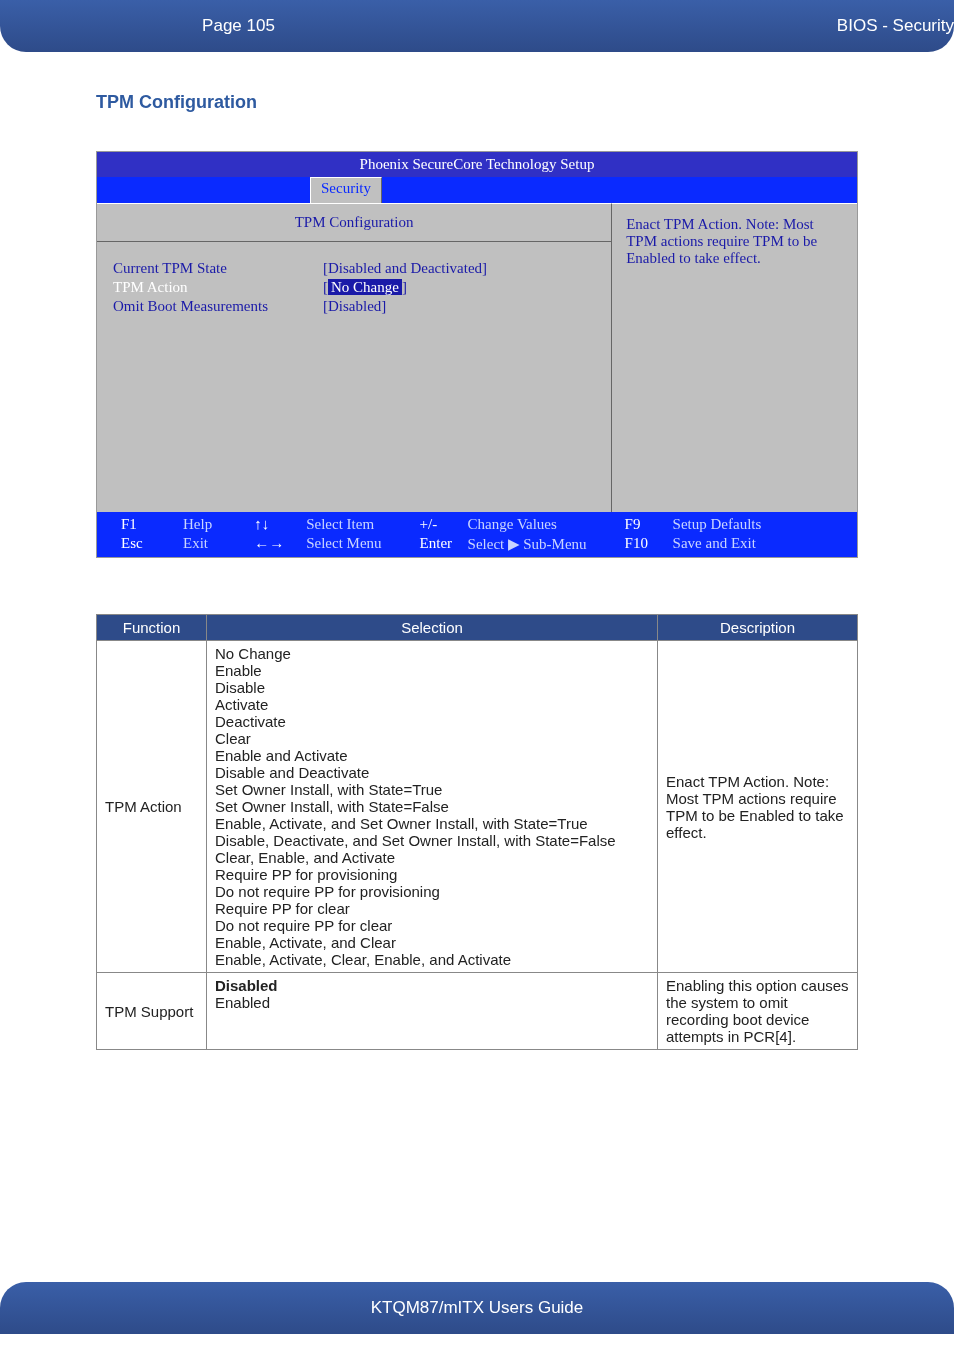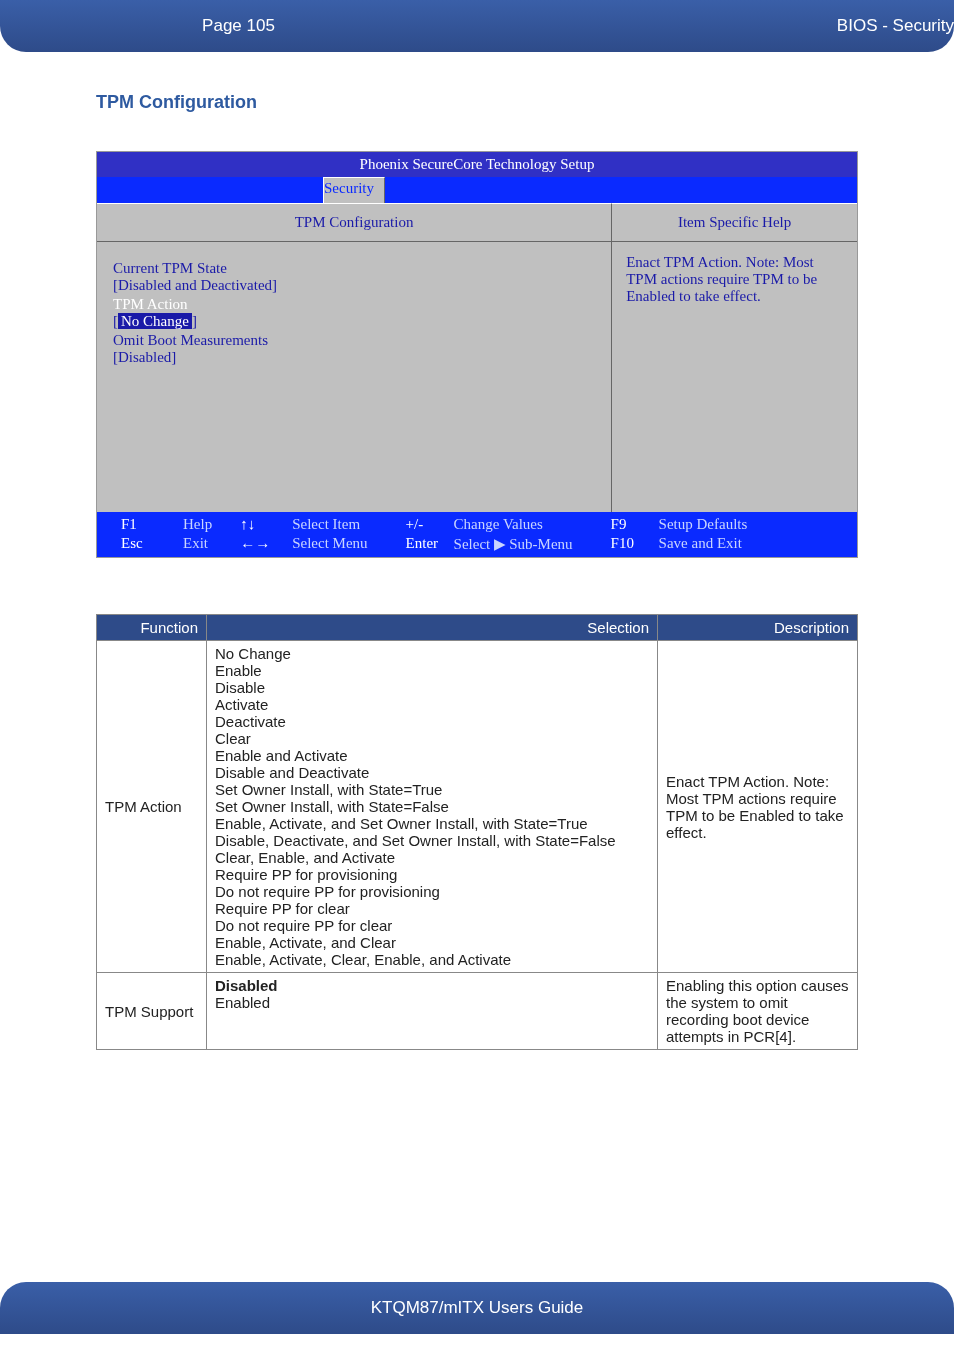--- a/index.html
+++ b/index.html
@@ -24,43 +24,43 @@
   .header-center { flex: 1; text-align: center; }
   .header-right { flex: 1; text-align: right; }
   .content { padding: 40px 96px 0 96px; }
   .section-title { color: #2e5aa0; font-weight: bold; font-size: 18px; margin-bottom: 38px; }
 
   
   .bios-box { border: 1px solid #999; font-family: Georgia, 'Times New Roman', serif; font-size: 15px; }
   .bios-title { background: #3030c5; color: #fff; text-align: center; padding: 4px 0; }
   .bios-tabrow { background: #0a2aff; height: 26px; position: relative; }
   .bios-tab {
-    position: absolute; left: 226px; top: 0; height: 26px;
-    background: #c0c0c0; color: #0a2aff; padding: 2px 10px 0 0;
+    position: absolute; left: 213px; top: 0; height: 26px;
+    background: #c0c0c0; color: #0a2aff; padding: 2px 10px 0 10px;
     border-top: 1px solid #fff; border-left: 1px solid #fff; border-right: 1px solid #666;
   }
   .bios-body { display: flex; background: #c0c0c0; }
   .bios-left { flex: 2.1; border-right: 1px solid #666; border-top: 1px solid #fff; }
   .bios-right { flex: 1; border-top: 1px solid #fff; }
   .bios-panel-title { text-align: center; padding: 10px 0; border-bottom: 1px solid #666; color: #1a1aa8; }
   .bios-items { min-height: 270px; padding: 18px 16px; color: #1a1aa8; }
-  .bios-item-row { display: flex; margin-bottom: 2px; flex-direction: column; }
+  .bios-item-row { display: flex; margin-bottom: 2px; }
   .bios-item-label { width: 210px; }
   .bios-item-val { }
   .bios-sel-label { color: #fff; }
   .bios-sel-val-box { background: #1a1aa8; color: #fff; padding: 0 3px; }
   .bios-help-text { padding: 12px 14px; color: #1a1aa8; min-height: 270px; font-size: 15px; }
   .bios-footer { background: #0a2aff; color: #fff; display: flex; padding: 4px 24px; font-size: 15px; }
   .bios-footer .k { color: #fff; display: inline-block; min-width: 34px; }
   .bios-footer .lbl { color: #c9d4ff; display: inline-block; }
   .bios-footer .col { display: flex; flex-direction: column; gap: 2px; }
 
   
   .desc-table { margin-top: 56px; width: 100%; border-collapse: collapse; font-size: 15px; color: #222; }
-  .desc-table th { background: #2e4b89; color: #fff; text-align: right; font-weight: normal; padding: 4px 8px; border: 1px solid #888; }
+  .desc-table th { background: #2e4b89; color: #fff; text-align: center; font-weight: normal; padding: 4px 8px; border: 1px solid #888; }
   .desc-table td { border: 1px solid #888; padding: 4px 8px; vertical-align: top; }
   .desc-table .func-col { width: 110px; vertical-align: middle; }
   .desc-table .desc-col { width: 200px; vertical-align: middle; }
   .bold { font-weight: bold; }
 
   
   .bottom-bar {
     position: absolute; bottom: 16px; left: 0; right: 0; height: 52px;
     background: linear-gradient(to bottom, #3a5fa8 0%, #2e4b89 100%);
     border-top-left-radius: 26px; border-top-right-radius: 26px;
@@ -95,30 +95,29 @@
             <div class="bios-item-label bios-sel-label">TPM Action</div>
             <div class="bios-item-val">[<span class="bios-sel-val-box">No Change</span>]</div>
           </div>
           <div class="bios-item-row">
             <div class="bios-item-label">Omit Boot Measurements</div>
             <div class="bios-item-val">[Disabled]</div>
           </div>
         </div>
       </div>
       <div class="bios-right">
-        <div class="bios-panel-title">Item Specific Help</div>
         <div class="bios-help-text">Enact TPM Action. Note: Most TPM actions require TPM to be Enabled to take effect.</div>
       </div>
     </div>
     <div class="bios-footer">
       <div class="col" style="margin-right:28px;">
         <div><span class="k">F1</span></div>
         <div><span class="k">Esc</span></div>
       </div>
-      <div class="col" style="margin-right:28px;">
+      <div class="col" style="margin-right:42px;">
         <div><span class="lbl">Help</span></div>
         <div><span class="lbl">Exit</span></div>
       </div>
       <div class="col" style="margin-right:18px;">
         <div><span class="k">↑↓</span></div>
         <div><span class="k">←→</span></div>
       </div>
       <div class="col" style="margin-right:38px;">
         <div><span class="lbl">Select Item</span></div>
         <div><span class="lbl">Select Menu</span></div>

